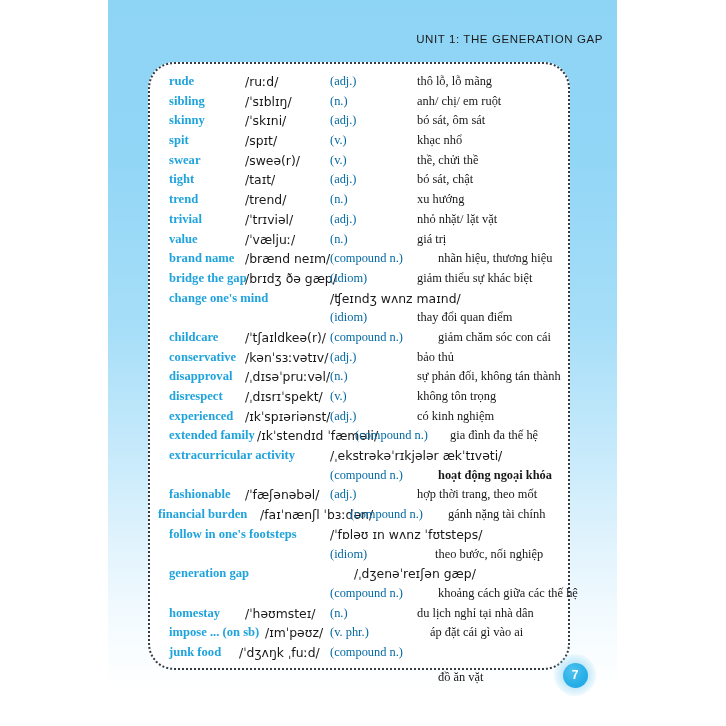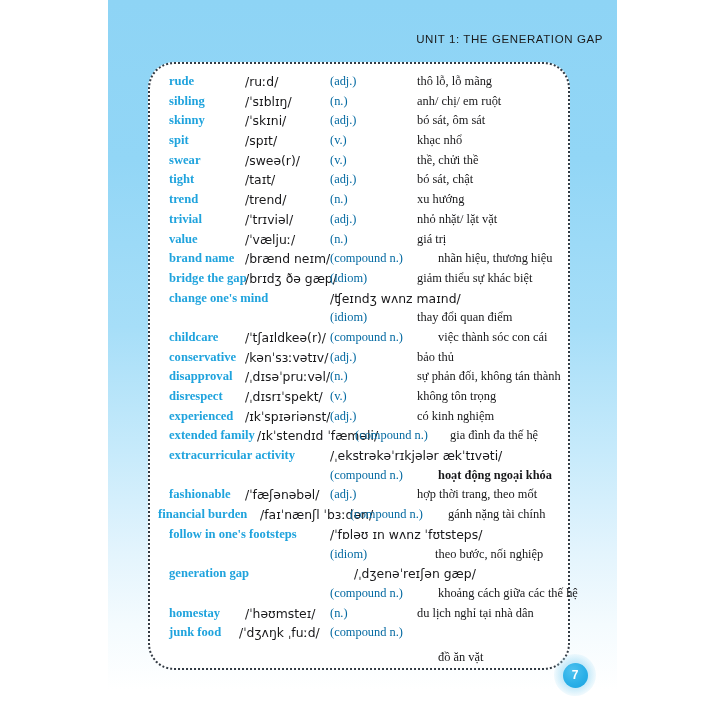--- a/index.html
+++ b/index.html
@@ -236,21 +236,21 @@
         <div class="vrow">
           <span class="c-word"></span>
           <span class="c-phon" style="left: 95px;"></span>
           <span class="c-pos" style="left: 180px;">(idiom)</span>
           <span class="c-mean" style="left: 267px;">thay đổi quan điểm</span>
         </div>
         <div class="vrow">
           <span class="c-word">childcare</span>
           <span class="c-phon" style="left: 95px;">/ˈtʃaɪldkeə(r)/</span>
           <span class="c-pos" style="left: 180px;">(compound n.)</span>
-          <span class="c-mean" style="left: 288px;">việc thành sóc con cái</span>
+          <span class="c-mean" style="left: 288px;">giảm chăm sóc con cái</span>
         </div>
         <div class="vrow">
           <span class="c-word">conservative</span>
           <span class="c-phon">/kənˈsɜːvətɪv/</span>
           <span class="c-pos">(adj.)</span>
           <span class="c-mean">bảo thủ</span>
         </div>
         <div class="vrow">
           <span class="c-word">disapproval</span>
           <span class="c-phon">/ˌdɪsəˈpruːvəl/</span>
@@ -323,20 +323,26 @@
           <span class="c-pos" style="left: 180px;">(compound n.)</span>
           <span class="c-mean" style="left: 288px;">khoảng cách giữa các thế hệ</span>
         </div>
         <div class="vrow">
           <span class="c-word">homestay</span>
           <span class="c-phon">/ˈhəʊmsteɪ/</span>
           <span class="c-pos">(n.)</span>
           <span class="c-mean">du lịch nghỉ tại nhà dân</span>
         </div>
         <div class="vrow">
+          <span class="c-word" style="left: 19px;">impose ... (on sb)</span>
+          <span class="c-phon" style="left: 115px;">/ɪmˈpəʊz/</span>
+          <span class="c-pos" style="left: 180px;">(v. phr.)</span>
+          <span class="c-mean" style="left: 280px;">áp đặt cái gì vào ai</span>
+        </div>
+        <div class="vrow">
           <span class="c-word">junk food</span>
           <span class="c-phon" style="left: 89px;">/ˈdʒʌŋk ˌfuːd/</span>
           <span class="c-pos" style="left: 180px;">(compound n.)</span>
           <span class="c-mean" style="left: 288px; margin-top: 25px;">đồ ăn vặt</span>
         </div>
       </div>
   </div>
 
   <div id="page-number">
     <div id="page-number-inner">7</div>

